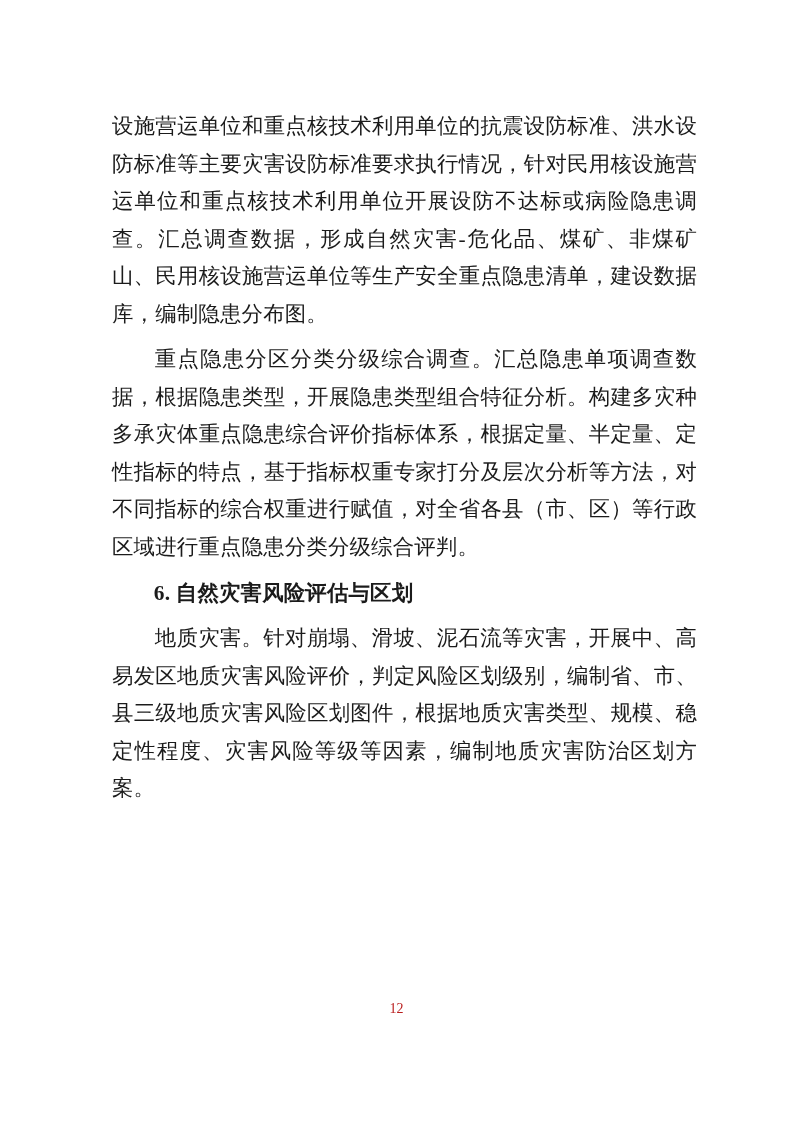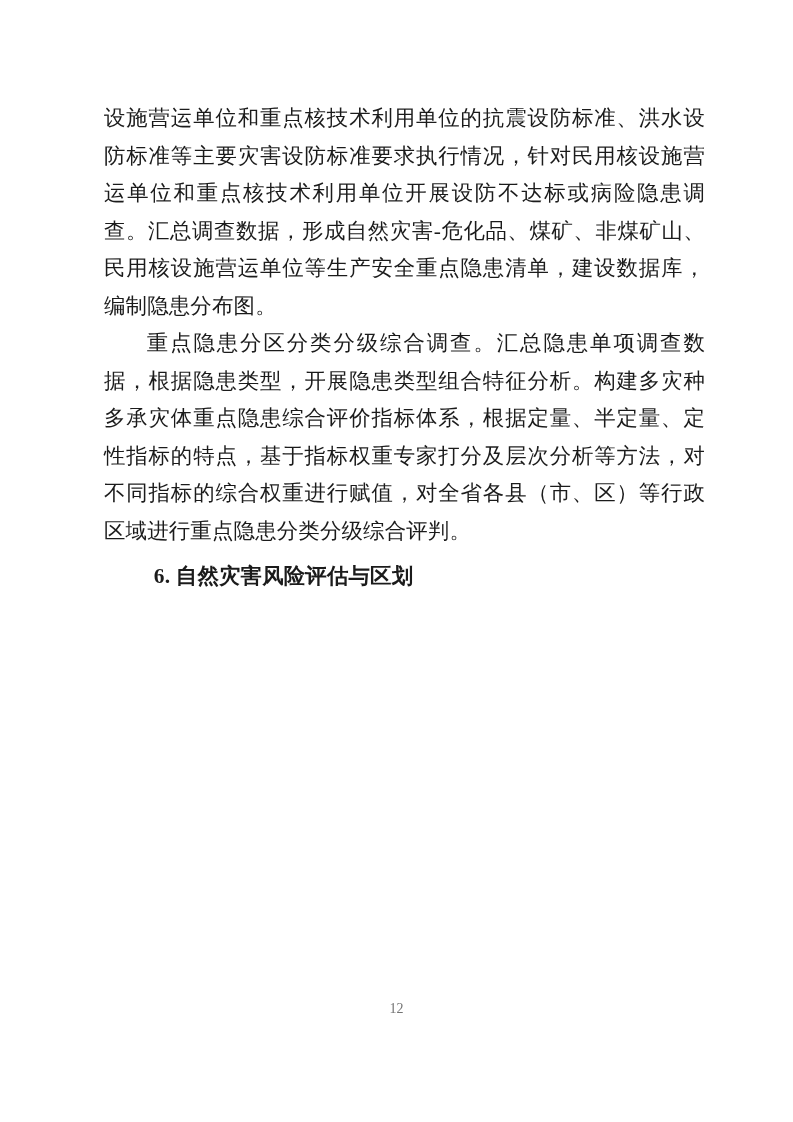--- a/index.html
+++ b/index.html
@@ -21,21 +21,21 @@
     left: 104px;
     top: 100px;
     width: 601px;
     font-size: 21.4px;
     line-height: 37.55px;
     text-align: justify;
     text-justify: inter-character;
     letter-spacing: 0.2px;
   }
   .para {
-    margin: 0;
+    margin: 8px;
     padding: 0;
     text-indent: 2em;
   }
   .para.first-continued {
     text-indent: 0;
   }
   .lead {
     font-weight: normal;
   }
   .heading {
@@ -47,33 +47,34 @@
     font-weight: bold;
   }
   .page-number {
     position: absolute;
     left: 0;
     top: 1000px;
     width: 100%;
     text-align: center;
     font-size: 14px;
     line-height: 18px;
-    color: #737373;
+    color: #b91c1c;
   }
 </style>
 </head>
 <body>
 
 <div class="page">
   <div class="content">
 
     <p class="para first-continued"><span class="lead"></span><span>设施营运单位和重点核技术利用单位的抗震设防标准、洪水设防标准等主要灾害设防标准要求执行情况，针对民用核设施营运单位和重点核技术利用单位开展设防不达标或病险隐患调查。汇总调查数据，形成自然灾害-危化品、煤矿、非煤矿山、民用核设施营运单位等生产安全重点隐患清单，建设数据库，编制隐患分布图。</span></p>
 
     <p class="para"><span class="lead">重点隐患分区分类分级综合调查。</span><span>汇总隐患单项调查数据，根据隐患类型，开展隐患类型组合特征分析。构建多灾种多承灾体重点隐患综合评价指标体系，根据定量、半定量、定性指标的特点，基于指标权重专家打分及层次分析等方法，对不同指标的综合权重进行赋值，对全省各县（市、区）等行政区域进行重点隐患分类分级综合评判。</span></p>
 
     <h2 class="heading">6. 自然灾害风险评估与区划</h2>
 
+    <p class="para"><span class="lead">地质灾害。</span><span>针对崩塌、滑坡、泥石流等灾害，开展中、高易发区地质灾害风险评价，判定风险区划级别，编制省、市、县三级地质灾害风险区划图件，根据地质灾害类型、规模、稳定性程度、灾害风险等级等因素，编制地质灾害防治区划方案。</span></p>
 
 
   </div>
 
   <div class="page-number">12</div>
 </div>
 
 </body></html>

